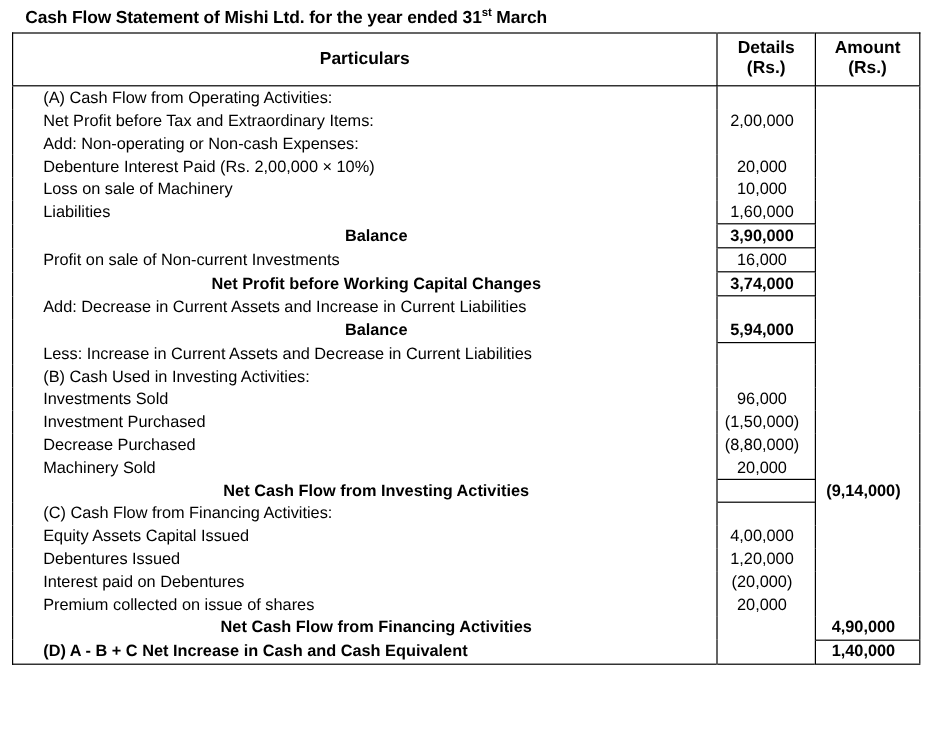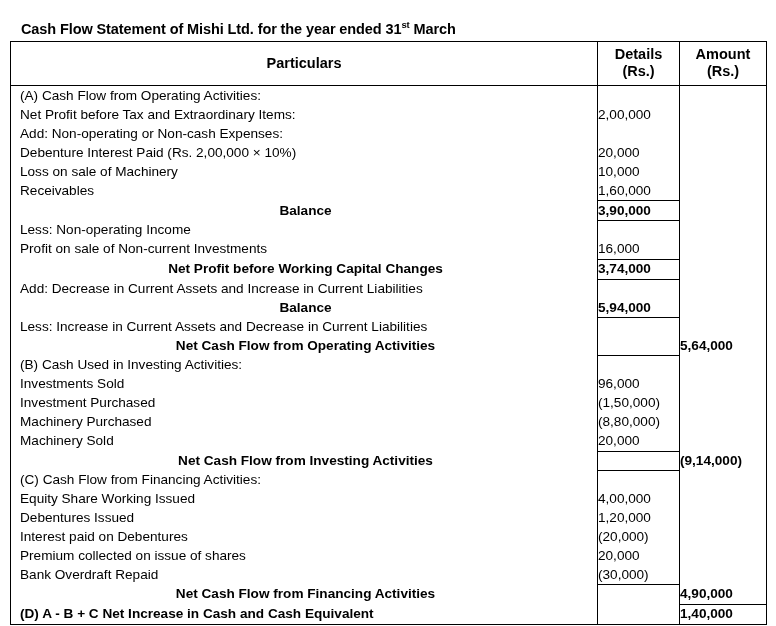--- a/index.html
+++ b/index.html
@@ -18,21 +18,21 @@
   .page {
     width: 776px;
     height: 626px;
     position: relative;
     padding: 0;
   }
   .doc-title {
     font-size: 14.5px;
     font-weight: bold;
     line-height: 18px;
-    padding: 20px 0 3px 21px;
+    padding: 6px 0 3px 21px;
     letter-spacing: -0.1px;
     white-space: nowrap;
   }
   .doc-title sup {
     font-size: 9.5px;
     vertical-align: super;
     line-height: 0;
   }
   table.cfs {
     border-collapse: collapse;
@@ -61,26 +61,26 @@
   tbody td {
     font-size: 13.6px;
     line-height: 14px;
     height: 19px;
     padding: 2.5px 0 2.5px 0;
     vertical-align: middle;
     border-right: 1.6px solid #000;
   }
   tbody td.amt { border-right: none; }
   tbody td.part {
-    padding-left: 9px;
+    padding-left: 25px;
     padding-right: 6px;
     white-space: nowrap;
   }
   tbody td.det, tbody td.amt {
-    text-align: left;
+    text-align: center;
     padding-right: 7px;
     white-space: nowrap;
   }
   
   .ind0 { padding-left: 15px; }
   .ind1 { padding-left: 36px; }
   .ind2 { padding-left: 48px; }
 
   .bold { font-weight: bold; }
   .rt { text-align: center; padding-right: 6px; }
@@ -132,35 +132,30 @@
           <td class="part ind1">Debenture Interest Paid (Rs. 2,00,000 × 10%)</td>
           <td class="det">20,000</td>
           <td class="amt"></td>
         </tr>
         <tr>
           <td class="part ind1">Loss on sale of Machinery</td>
           <td class="det">10,000</td>
           <td class="amt"></td>
         </tr>
         <tr>
-          <td class="part ind1">Receivables</td>
+          <td class="part ind1">Liabilities</td>
           <td class="det rule-bottom">1,60,000</td>
           <td class="amt"></td>
         </tr>
         <tr>
           <td class="part ind0 bold rt">Balance</td>
           <td class="det bold rule-bottom">3,90,000</td>
           <td class="amt bold"></td>
         </tr>
         <tr>
-          <td class="part ind0">Less: Non-operating Income</td>
-          <td class="det"></td>
-          <td class="amt"></td>
-        </tr>
-        <tr>
           <td class="part ind2">Profit on sale of Non-current Investments</td>
           <td class="det rule-bottom">16,000</td>
           <td class="amt"></td>
         </tr>
         <tr>
           <td class="part ind0 bold rt">Net Profit before Working Capital Changes</td>
           <td class="det bold rule-bottom">3,74,000</td>
           <td class="amt bold"></td>
         </tr>
         <tr>
@@ -172,82 +167,72 @@
           <td class="part ind0 bold rt">Balance</td>
           <td class="det bold rule-bottom">5,94,000</td>
           <td class="amt bold"></td>
         </tr>
         <tr>
           <td class="part ind0">Less: Increase in Current Assets and Decrease in Current Liabilities</td>
           <td class="det"></td>
           <td class="amt"></td>
         </tr>
         <tr>
-          <td class="part ind0 bold rt">Net Cash Flow from Operating Activities</td>
-          <td class="det bold rule-bottom"></td>
-          <td class="amt bold">5,64,000</td>
-        </tr>
-        <tr>
           <td class="part ind0">(B) Cash Used in Investing Activities:</td>
           <td class="det"></td>
           <td class="amt"></td>
         </tr>
         <tr>
           <td class="part ind1">Investments Sold</td>
           <td class="det">96,000</td>
           <td class="amt"></td>
         </tr>
         <tr>
           <td class="part ind1">Investment Purchased</td>
           <td class="det">(1,50,000)</td>
           <td class="amt"></td>
         </tr>
         <tr>
-          <td class="part ind1">Machinery Purchased</td>
+          <td class="part ind1">Decrease Purchased</td>
           <td class="det">(8,80,000)</td>
           <td class="amt"></td>
         </tr>
         <tr>
           <td class="part ind1">Machinery Sold</td>
           <td class="det rule-bottom">20,000</td>
           <td class="amt"></td>
         </tr>
         <tr>
           <td class="part ind0 bold rt">Net Cash Flow from Investing Activities</td>
           <td class="det bold rule-bottom"></td>
           <td class="amt bold">(9,14,000)</td>
         </tr>
         <tr>
           <td class="part ind0">(C) Cash Flow from Financing Activities:</td>
           <td class="det"></td>
           <td class="amt"></td>
         </tr>
         <tr>
-          <td class="part ind1">Equity Share Working Issued</td>
+          <td class="part ind1">Equity Assets Capital Issued</td>
           <td class="det">4,00,000</td>
           <td class="amt"></td>
         </tr>
         <tr>
           <td class="part ind1">Debentures Issued</td>
           <td class="det">1,20,000</td>
           <td class="amt"></td>
         </tr>
         <tr>
           <td class="part ind1">Interest paid on Debentures</td>
           <td class="det">(20,000)</td>
           <td class="amt"></td>
         </tr>
         <tr>
           <td class="part ind1">Premium collected on issue of shares</td>
           <td class="det">20,000</td>
-          <td class="amt"></td>
-        </tr>
-        <tr>
-          <td class="part ind1">Bank Overdraft Repaid</td>
-          <td class="det rule-bottom">(30,000)</td>
           <td class="amt"></td>
         </tr>
         <tr>
           <td class="part ind0 bold rt">Net Cash Flow from Financing Activities</td>
           <td class="det bold"></td>
           <td class="amt bold rule-bottom">4,90,000</td>
         </tr>
         <tr>
           <td class="part ind0 bold">(D) A - B + C Net Increase in Cash and Cash Equivalent</td>
           <td class="det bold"></td>

